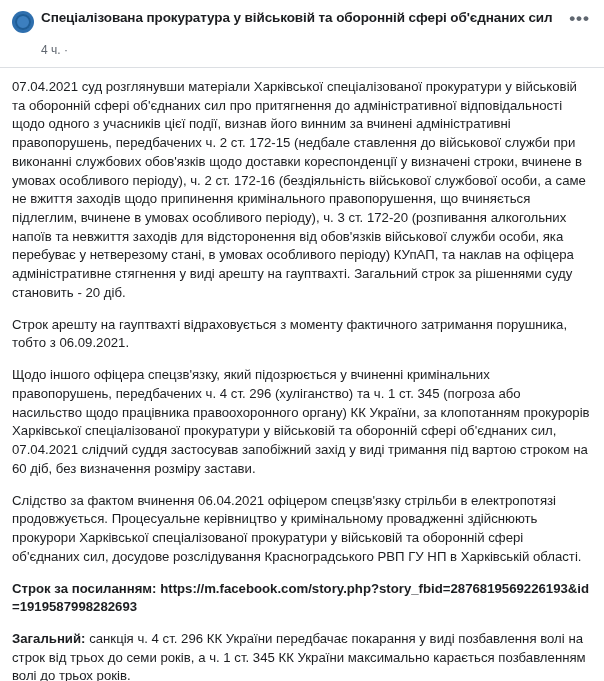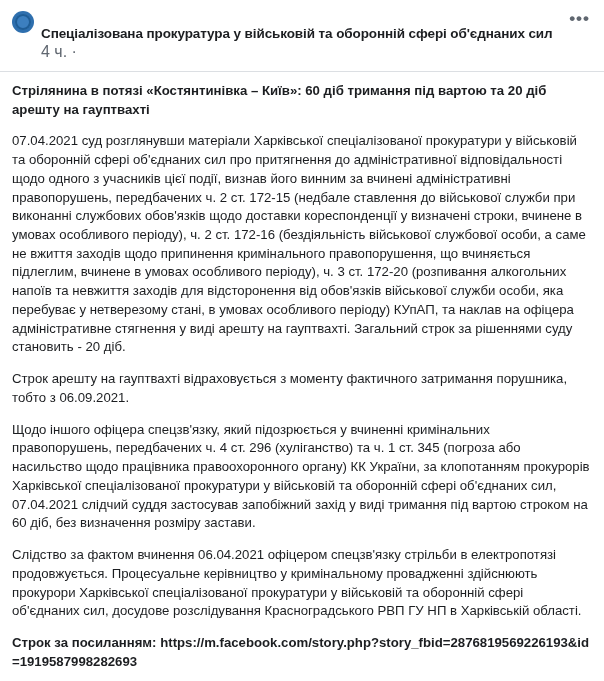--- a/index.html
+++ b/index.html
@@ -46,26 +46,25 @@
   .header-text {
     flex: 1 1 auto;
     min-width: 0;
   }
   .page-title {
     font-size: 13.5px;
     font-weight: bold;
     color: #1c1e21;
     line-height: 1.25;
     letter-spacing: -0.1px;
-    margin-top: 16px;
   }
   .timestamp {
-    font-size: 16px;
+    font-size: 12px;
     color: #606770;
-    margin-top: 0;
+    margin-top: 16px;
   }
   .more-btn {
     flex: 0 0 auto;
     color: #606770;
     font-size: 17px;
     line-height: 14px;
     letter-spacing: 1px;
     font-weight: bold;
     padding: 2px 2px 0 8px;
     cursor: pointer;
@@ -108,23 +107,20 @@
       <div class="page-title">Спеціалізована прокуратура у військовій та оборонній сфері об'єднаних сил</div>
       <div class="timestamp">4 ч. ·</div>
     </div>
     <div class="more-btn">•••</div>
   </div>
 
   <div class="divider"></div>
 
   <div class="body">
 
-    <p class="para lead">
-      <b class="strong">Стрілянина в потязі «Костянтинівка – Київ»: 60 діб тримання під вартою та 20 діб арешту на гауптвахті</b>
-    </p>
 
     <p class="para">07.04.2021 суд розглянувши матеріали Харківської спеціалізованої прокуратури у військовій та оборонній сфері об'єднаних сил про притягнення до адміністративної відповідальності щодо одного з учасників цієї події, визнав його винним за вчинені адміністративні правопорушень, передбачених ч. 2 ст. 172-15 (недбале ставлення до військової служби при виконанні службових обов'язків щодо доставки кореспонденції у визначені строки, вчинене в умовах особливого періоду), ч. 2 ст. 172-16 (бездіяльність військової службової особи, а саме не вжиття заходів щодо припинення кримінального правопорушення, що вчиняється підлеглим, вчинене в умовах особливого періоду), ч. 3 ст. 172-20 (розпивання алкогольних напоїв та невжиття заходів для відсторонення від обов'язків військової служби особи, яка перебуває у нетверезому стані, в умовах особливого періоду) КУпАП, та наклав на офіцера адміністративне стягнення у виді арешту на гауптвахті. Загальний строк за рішеннями суду становить - 20 діб.</p>
 
     <p class="para">Строк арешту на гауптвахті відраховується з моменту фактичного затримання порушника, тобто з 06.09.2021.</p>
 
     <p class="para">Щодо іншого офіцера спецзв'язку, який підозрюється у вчиненні кримінальних правопорушень, передбачених ч. 4 ст. 296 (хуліганство) та ч. 1 ст. 345 (погроза або насильство щодо працівника правоохоронного органу) КК України, за клопотанням прокурорів Харківської спеціалізованої прокуратури у військовій та оборонній сфері об'єднаних сил, 07.04.2021 слідчий суддя застосував запобіжний захід у виді тримання під вартою строком на 60 діб, без визначення розміру застави.</p>
 
     <p class="para">Слідство за фактом вчинення 06.04.2021 офіцером спецзв'язку стрільби в електропотязі продовжується. Процесуальне керівництво у кримінальному провадженні здійснюють прокурори Харківської спеціалізованої прокуратури у військовій та оборонній сфері об'єднаних сил, досудове розслідування Красноградського РВП ГУ НП в Харківській області.</p>
 
     <p class="para">

